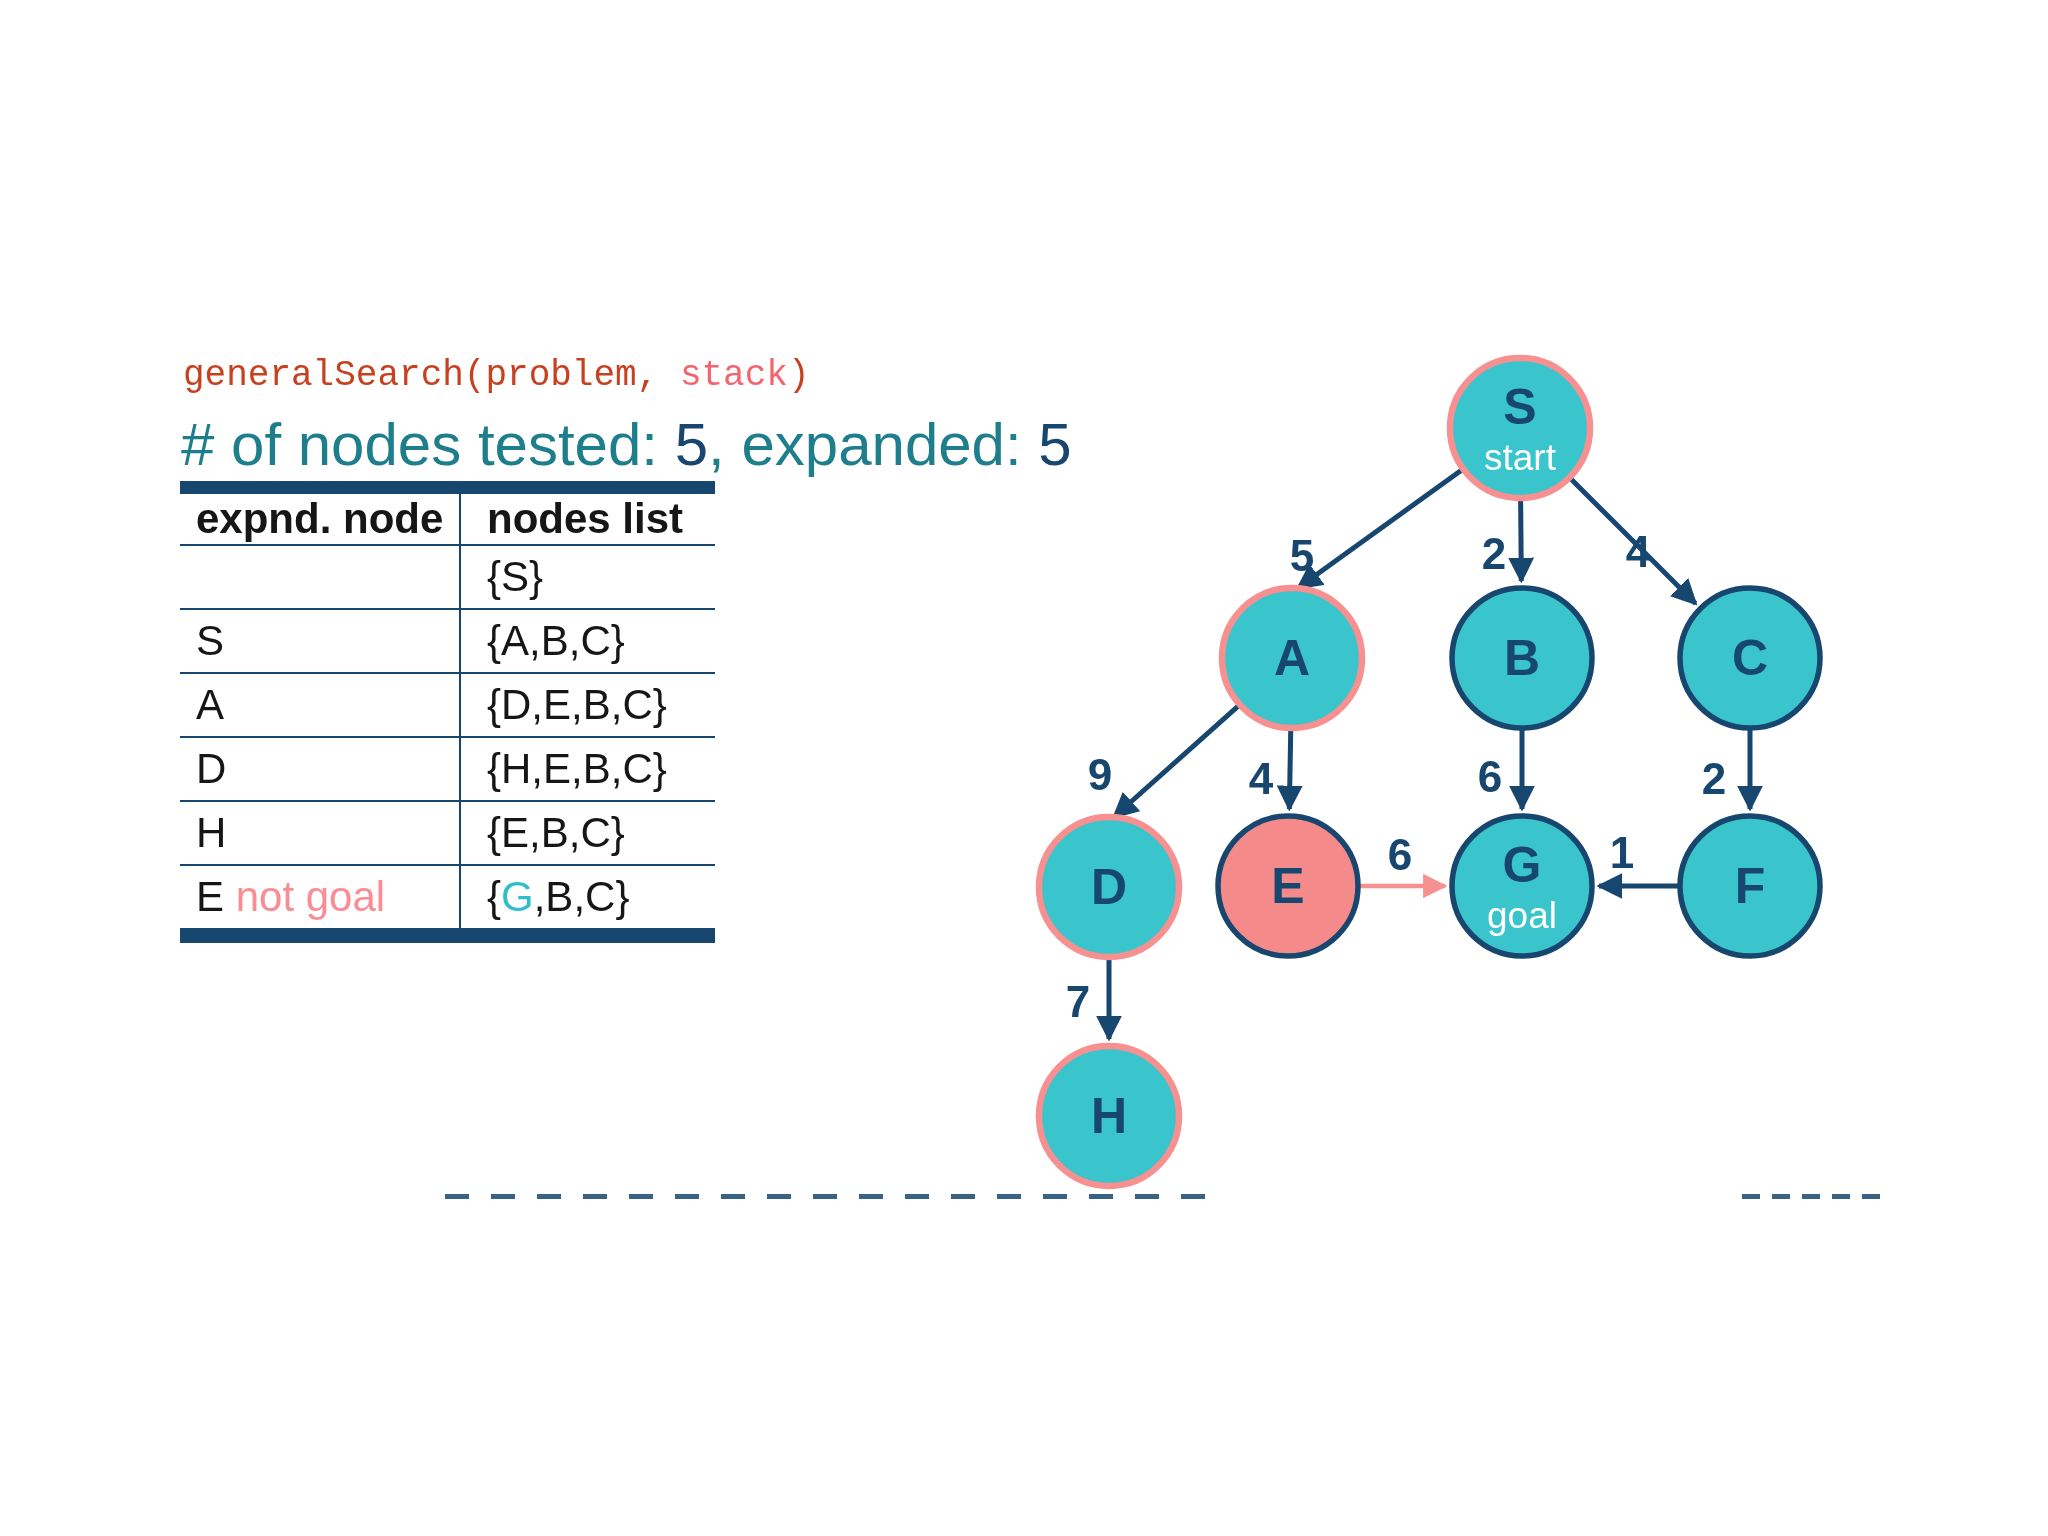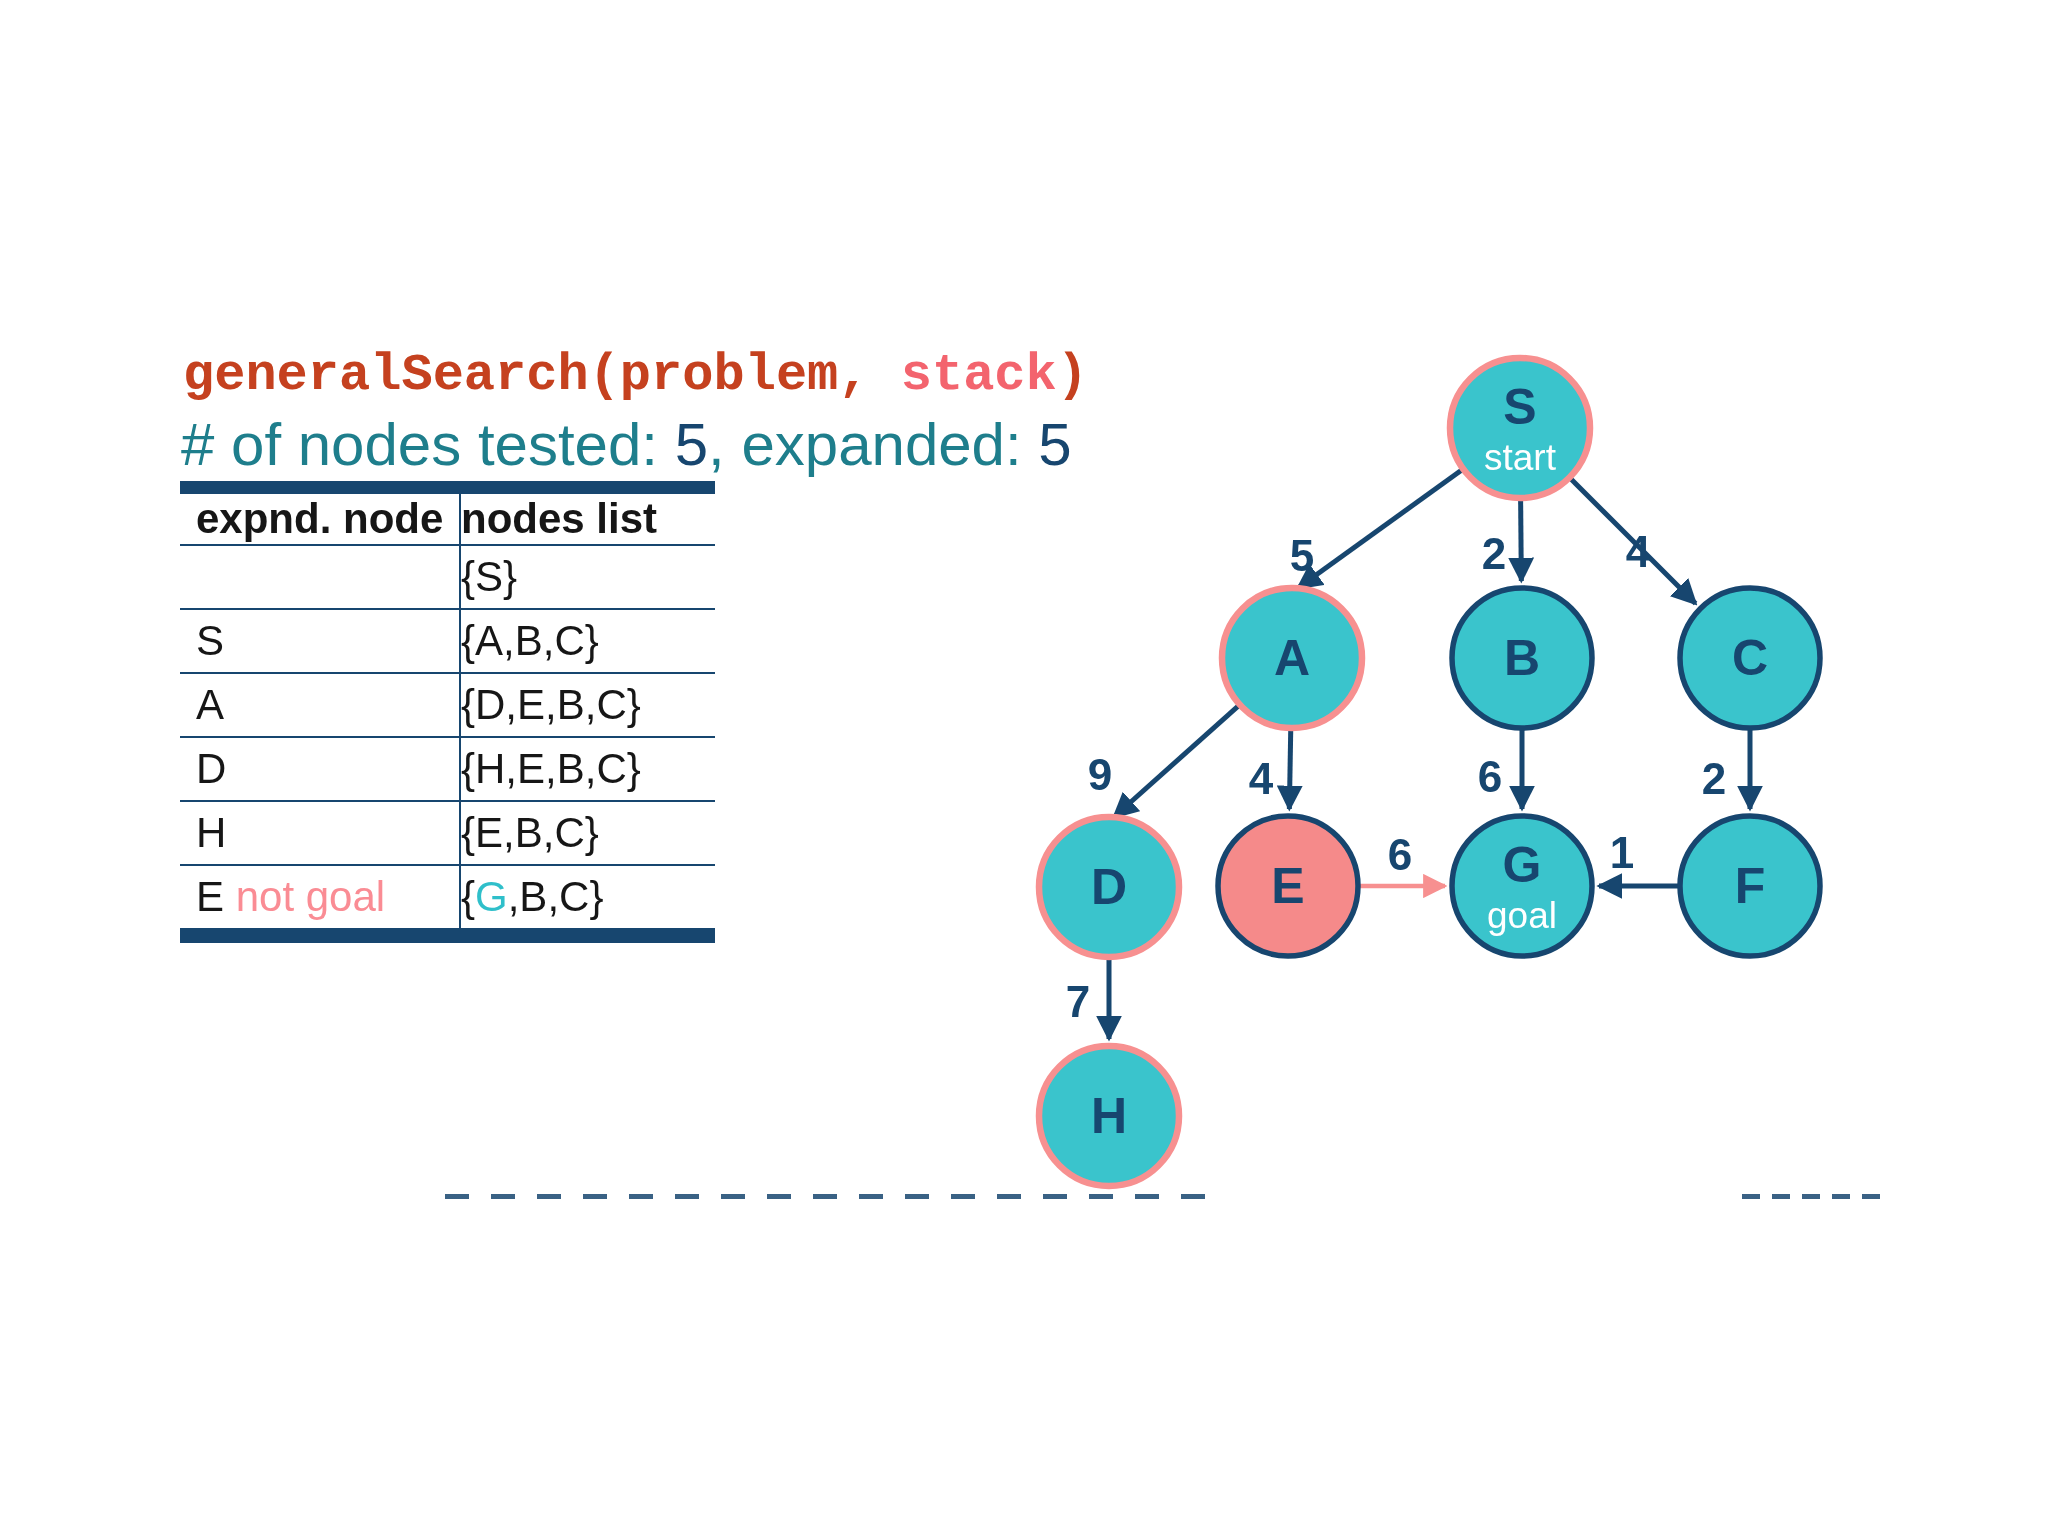--- a/index.html
+++ b/index.html
@@ -7,21 +7,21 @@
     position:relative;width:2048px;height:1536px;overflow:hidden;
     font-family:"Liberation Sans", sans-serif;
     --navy:#17466f; --teal:#3ac4cc; --teal-text:#1e7e8c; --salmon:#f58a8a;
     --pink-border:#f79090; --pink-arrow:#f79090; --pink-text:#fa8c94;
     --red:#c5411f; --stack-pink:#f3646e; --g-teal:#2fbfca; --ink:#161616;
   }
   
   .code-title{
     position:absolute;left:183px;top:348px;
     font-family:"Liberation Mono", monospace;
-    font-weight:bold;font-size:52px;line-height:56px;white-space:pre;
+    font-weight:normal;font-size:36px;line-height:56px;white-space:pre;
     color:var(--red);
   }
   .code-title .arg{color:var(--stack-pink);}
   
   .subtitle{
     position:absolute;left:181px;top:420px;
     font-size:60px;line-height:50px;color:var(--teal-text);white-space:pre;
   }
   .subtitle .num{color:var(--navy);}
   
@@ -38,21 +38,21 @@
     height:47px;text-align:left;font-weight:bold;
     border-bottom:2px solid var(--navy);vertical-align:middle;
   }
   .trace-table td{
     height:60px;border-bottom:2px solid var(--navy);vertical-align:middle;
   }
   .trace-table tr:last-child td{border-bottom:none;}
   .trace-table th:first-child,.trace-table td:first-child{
     border-right:2px solid var(--navy);padding-left:16px;margin-top:41px;
   }
-  .trace-table th:last-child,.trace-table td:last-child{padding-left:0;}
+  .trace-table th:last-child,.trace-table td:last-child{padding-left:26px;}
   .trace-table .note{color:var(--pink-text);}
   .trace-table .seg-teal{color:var(--g-teal);}
   
   #graph-svg{position:absolute;left:0;top:0;pointer-events:none;}
   .edge{stroke:var(--navy);stroke-width:5;fill:none;}
   .edge.pink{stroke:var(--pink-arrow);stroke-width:4.5;}
   .edge-label{fill:var(--navy);font-family:"Liberation Sans",sans-serif;
     font-weight:bold;font-size:44px;text-anchor:middle;}
   .node-letter{fill:var(--navy);font-family:"Liberation Sans",sans-serif;
     font-weight:bold;font-size:50px;text-anchor:middle;}

